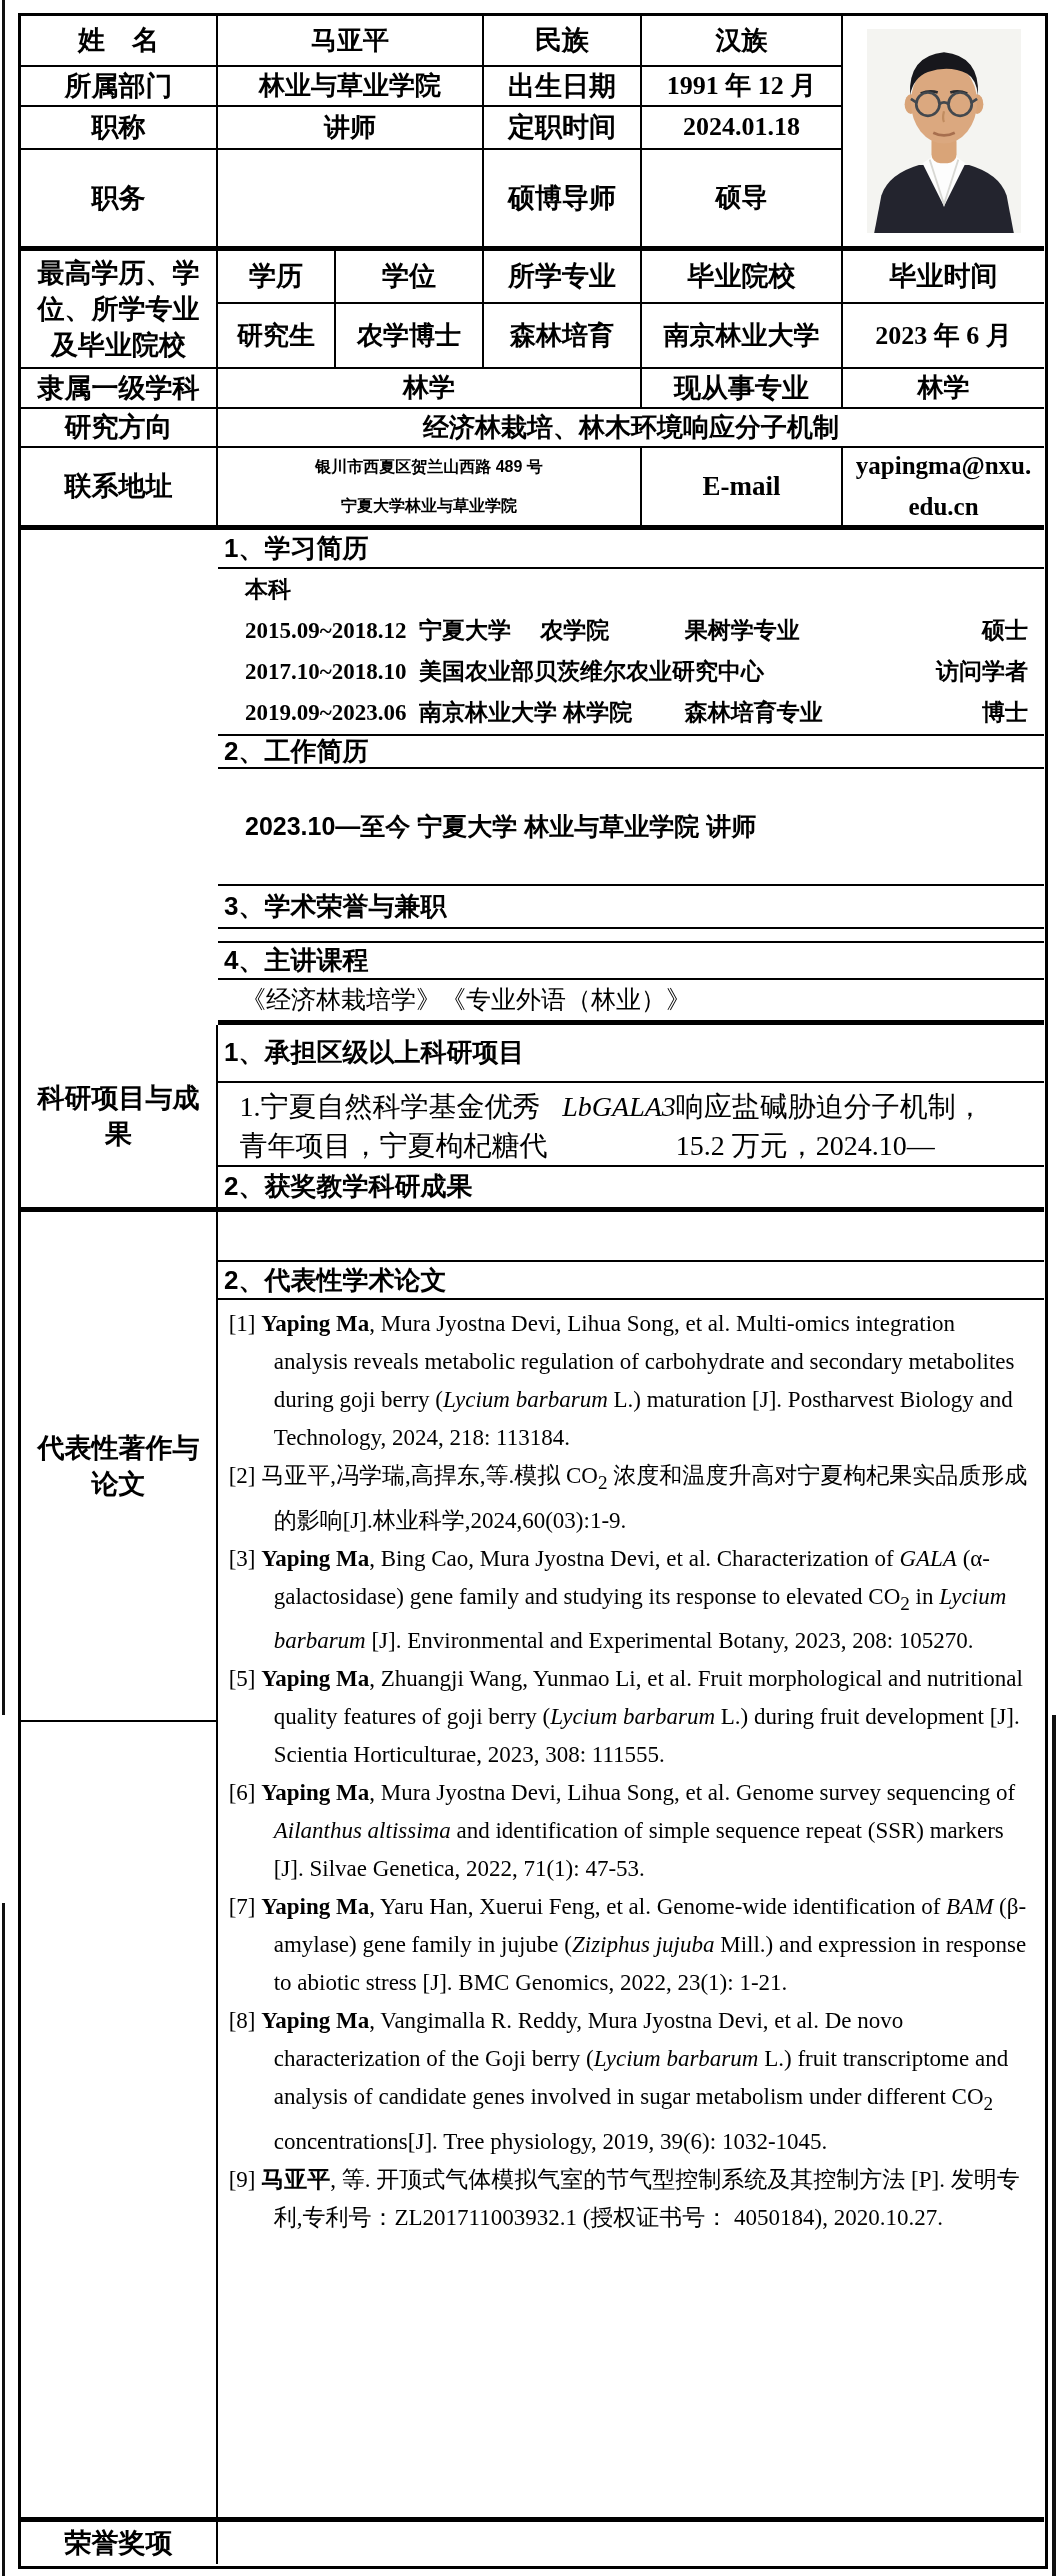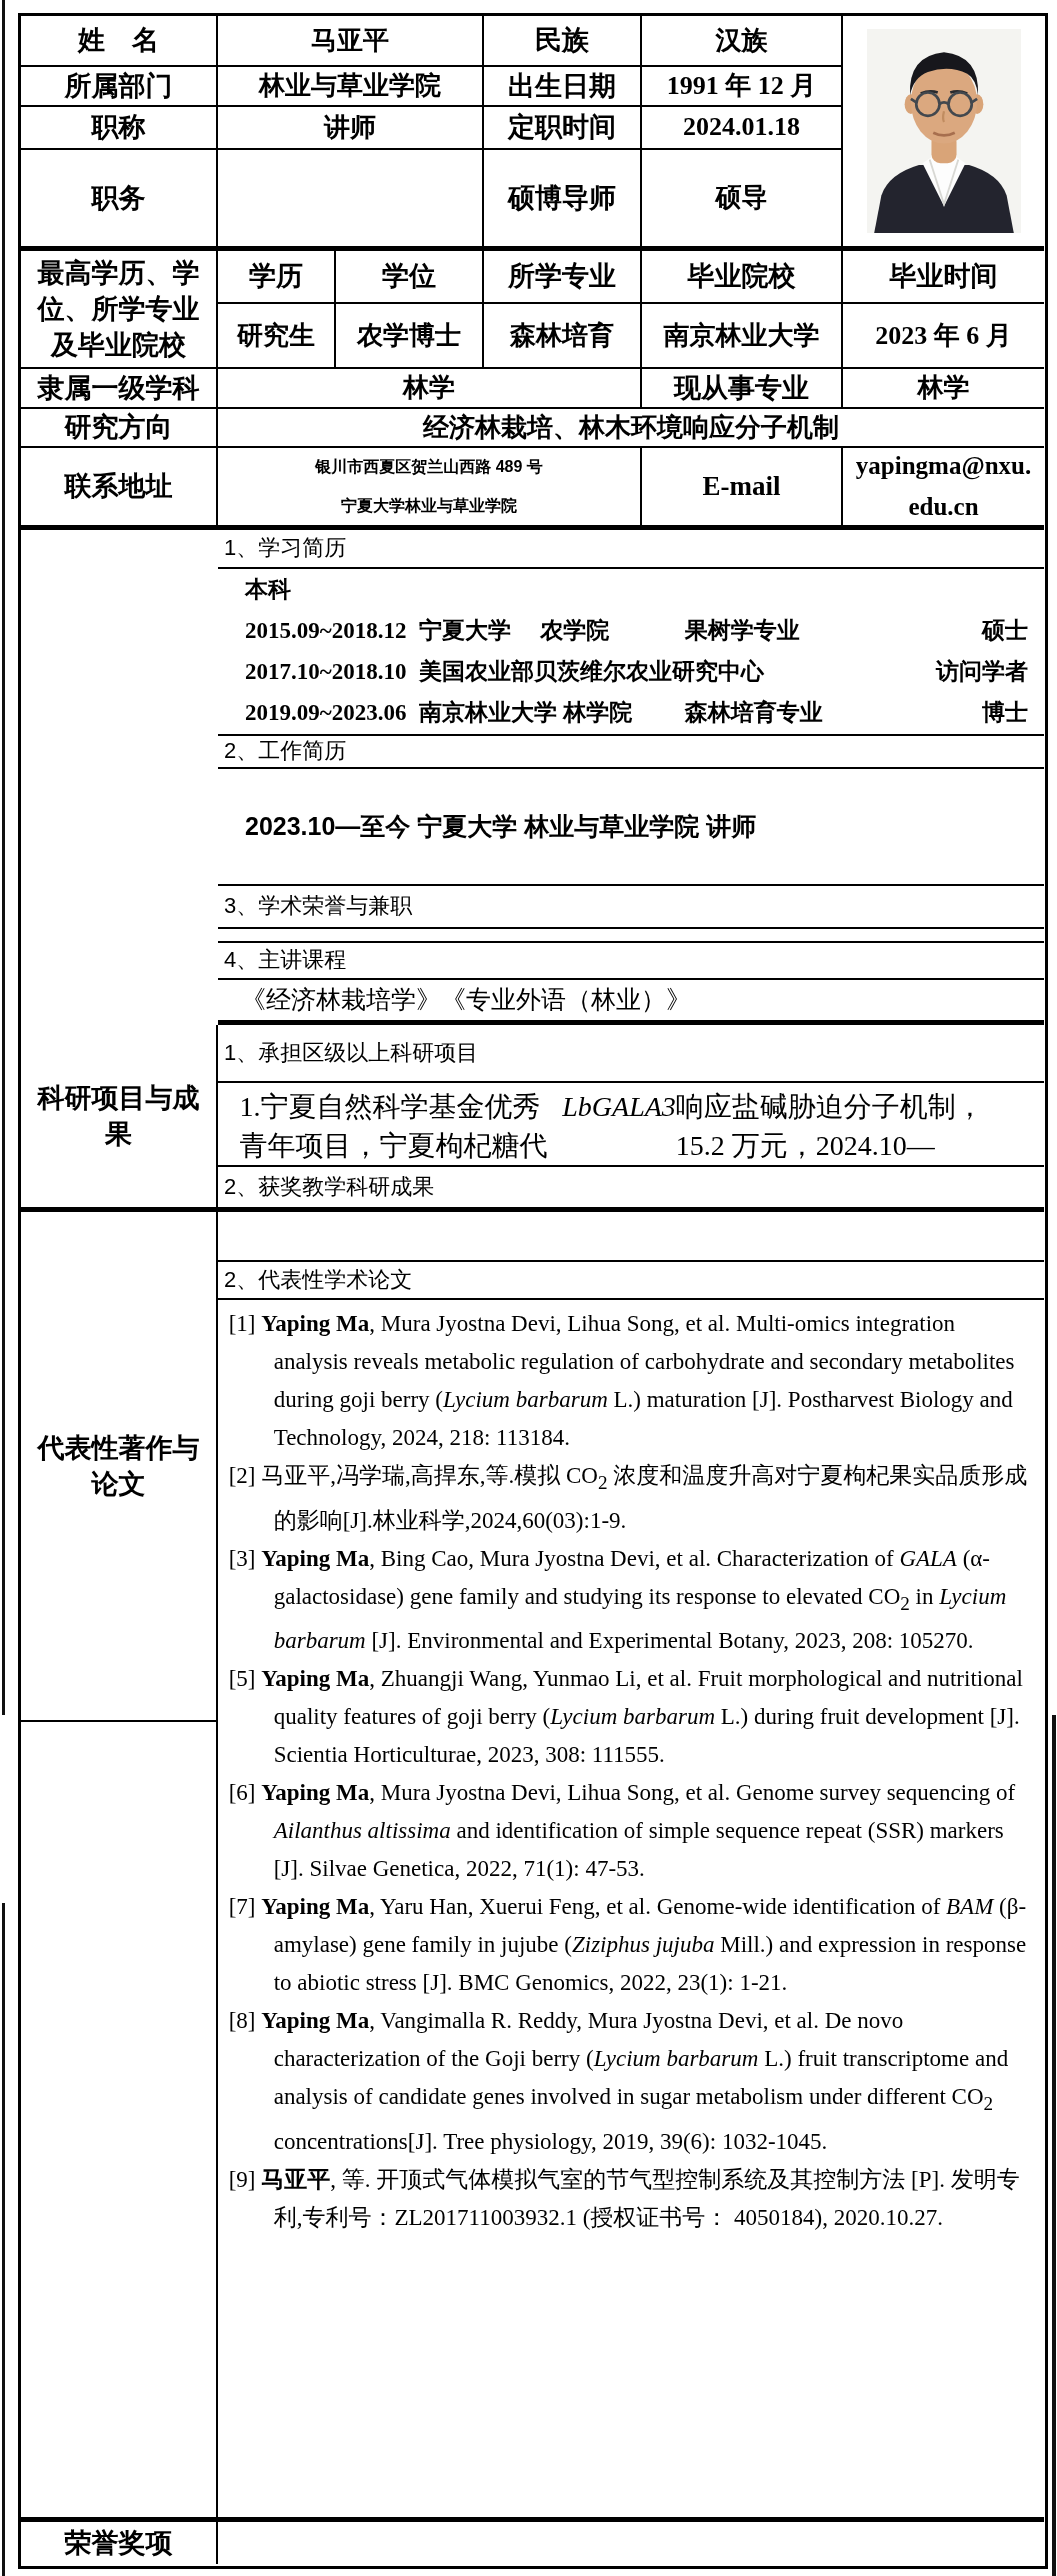--- a/index.html
+++ b/index.html
@@ -14,21 +14,21 @@
   }
   .c{box-sizing:border-box;border-right:2.7px solid #000;border-bottom:2.7px solid #000;
      overflow:hidden;display:flex;align-items:center;}
   .last-col{border-right:none;}
   .last-row{border-bottom:none;}
   .bb-thick{border-bottom-width:5.4px;}
   .lab{font-weight:700;font-size:27px;justify-content:center;text-align:center;
        padding:0 14px;line-height:36px;}
   .val{font-weight:700;font-size:26px;justify-content:center;text-align:center;padding:0 7.2px;}
   .vser{font-family:"Liberation Serif","DejaVu Serif",serif;}
-  .sech{font-weight:400;font-size:22px;padding-left:6px;}
+  .sech{font-weight:700;font-size:26px;padding-left:6px;}
   .addr{flex-direction:column;justify-content:center;text-align:center;
         font-weight:700;font-size:16px;line-height:39px;padding:0 9px;}
   .email{font-family:"Liberation Serif","DejaVu Serif",serif;font-weight:700;font-size:25px;
          line-height:41px;word-break:break-all;justify-content:center;text-align:center;padding:0 12.5px;}
   .study{flex-direction:column;justify-content:center;align-items:stretch;
          padding:0 16px 0 27px;font-weight:700;font-size:23px;}
   .study-line{display:flex;justify-content:space-between;line-height:41px;white-space:pre-wrap;}
   .study-date{font-family:"Liberation Serif","DejaVu Serif",serif;margin-right:12.5px;}
   .work{font-weight:700;font-size:25px;padding-left:27px;}
   .courses{font-family:"Liberation Serif","DejaVu Serif",serif;font-size:25px;padding-left:23px;}

